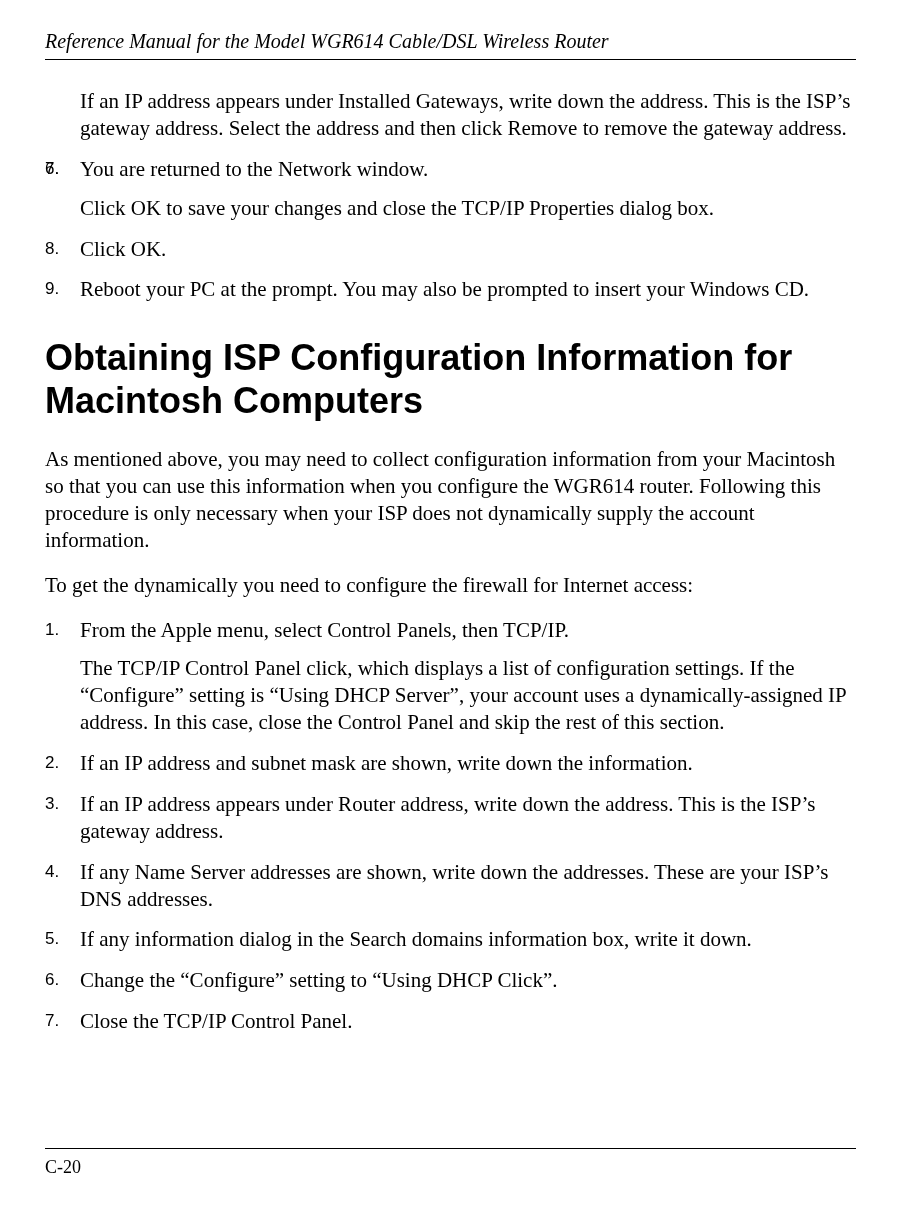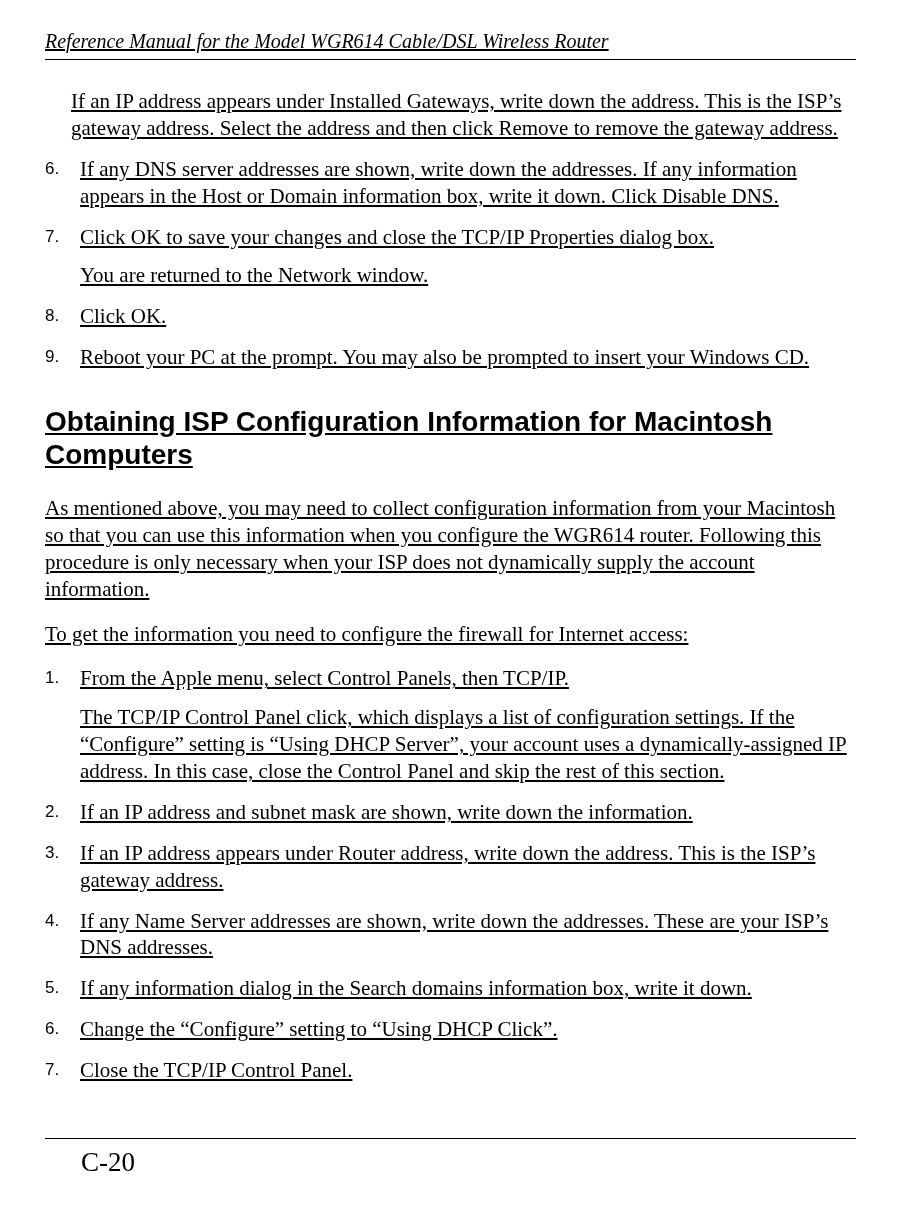--- a/index.html
+++ b/index.html
@@ -11,40 +11,39 @@
       height: 1208px;
       font-family: "Times New Roman", Times, serif;
       color: #000;
       background: #fff;
     }
     .page {
       width: 901px;
       height: 1208px;
       position: relative;
       padding: 30px 45px 50px 45px;
-      text-decoration: underline;
     }
     .running-head {
       font-style: italic;
       font-size: 20px;
       font-family: "Times New Roman", Times, serif;
       padding-bottom: 6px;
     }
     .head-rule {
       border: 0;
       border-top: 1.5px solid #000;
       margin: 0 0 28px 0;
     }
     .body {
       font-size: 21px;
       line-height: 1.28;
     }
     
     .cont-indent {
-      margin-left: 26px;
+      margin-left: 35px;
       margin-bottom: 14px;
     }
     ol.num {
       list-style: none;
       margin: 0;
       padding: 0;
     }
     ol.num > li {
       position: relative;
       padding-left: 35px;
@@ -58,21 +57,21 @@
       font-family: Arial, Helvetica, sans-serif;
     }
     ol.num > li > p {
       margin: 0 0 12px 0;
     }
     ol.num > li > p:last-child { margin-bottom: 0; }
 
     h2.section {
       font-family: Arial, Helvetica, sans-serif;
       font-weight: bold;
-      font-size: 28px;
+      font-size: 36px;
       line-height: 1.18;
       margin: 34px 0 24px 0;
     }
 
     .para {
       margin: 16px 0 18px 0;
     }
 
     .footer {
       position: absolute;
@@ -81,61 +80,59 @@
       bottom: 30px;
     }
     .foot-rule {
       border: 0;
       border-top: 1.5px solid #000;
       margin: 0 0 8px 0;
     }
     .footer-row {
       display: flex;
       justify-content: space-between;
-      font-size: 27px;
-      margin-left: 36px;
+      font-size: 18px;
     }
   </style>
 </head>
 <body>
 
 <div class="page">
 
   <div class="running-head">Reference Manual for the Model WGR614 Cable/DSL Wireless Router</div>
   <hr class="head-rule">
 
   <div class="body">
 
     <p class="cont-indent">If an IP address appears under Installed Gateways, write down the address. This is the ISP’s gateway address. Select the address and then click Remove to remove the gateway address.</p>
 
     <ol class="num">
       <li>
         <span class="marker">6.</span>
-        <p>If any DNS server addresses are shown, write down the addresses. If any information appears in the Host or Domain information box, write it down. Click Disable DNS.</p>
       </li>
       <li>
         <span class="marker">7.</span>
+        <p>You are returned to the Network window.</p>
         <p>Click OK to save your changes and close the TCP/IP Properties dialog box.</p>
-        <p>You are returned to the Network window.</p>
       </li>
       <li>
         <span class="marker">8.</span>
         <p>Click OK.</p>
       </li>
       <li>
         <span class="marker">9.</span>
         <p>Reboot your PC at the prompt. You may also be prompted to insert your Windows CD.</p>
       </li>
     </ol>
 
     <h2 class="section">Obtaining ISP Configuration Information for Macintosh Computers</h2>
 
     <p class="para">As mentioned above, you may need to collect configuration information from your Macintosh so that you can use this information when you configure the WGR614 router. Following this procedure is only necessary when your ISP does not dynamically supply the account information.</p>
 
-    <p class="para">To get the information you need to configure the firewall for Internet access:</p>
+    <p class="para">To get the dynamically you need to configure the firewall for Internet access:</p>
 
     <ol class="num">
       <li>
         <span class="marker">1.</span>
         <p>From the Apple menu, select Control Panels, then TCP/IP.</p>
         <p>The TCP/IP Control Panel click, which displays a list of configuration settings. If the “Configure” setting is “Using DHCP Server”, your account uses a dynamically-assigned IP address. In this case, close the Control Panel and skip the rest of this section.</p>
       </li>
       <li>
         <span class="marker">2.</span>
         <p>If an IP address and subnet mask are shown, write down the information.</p>

